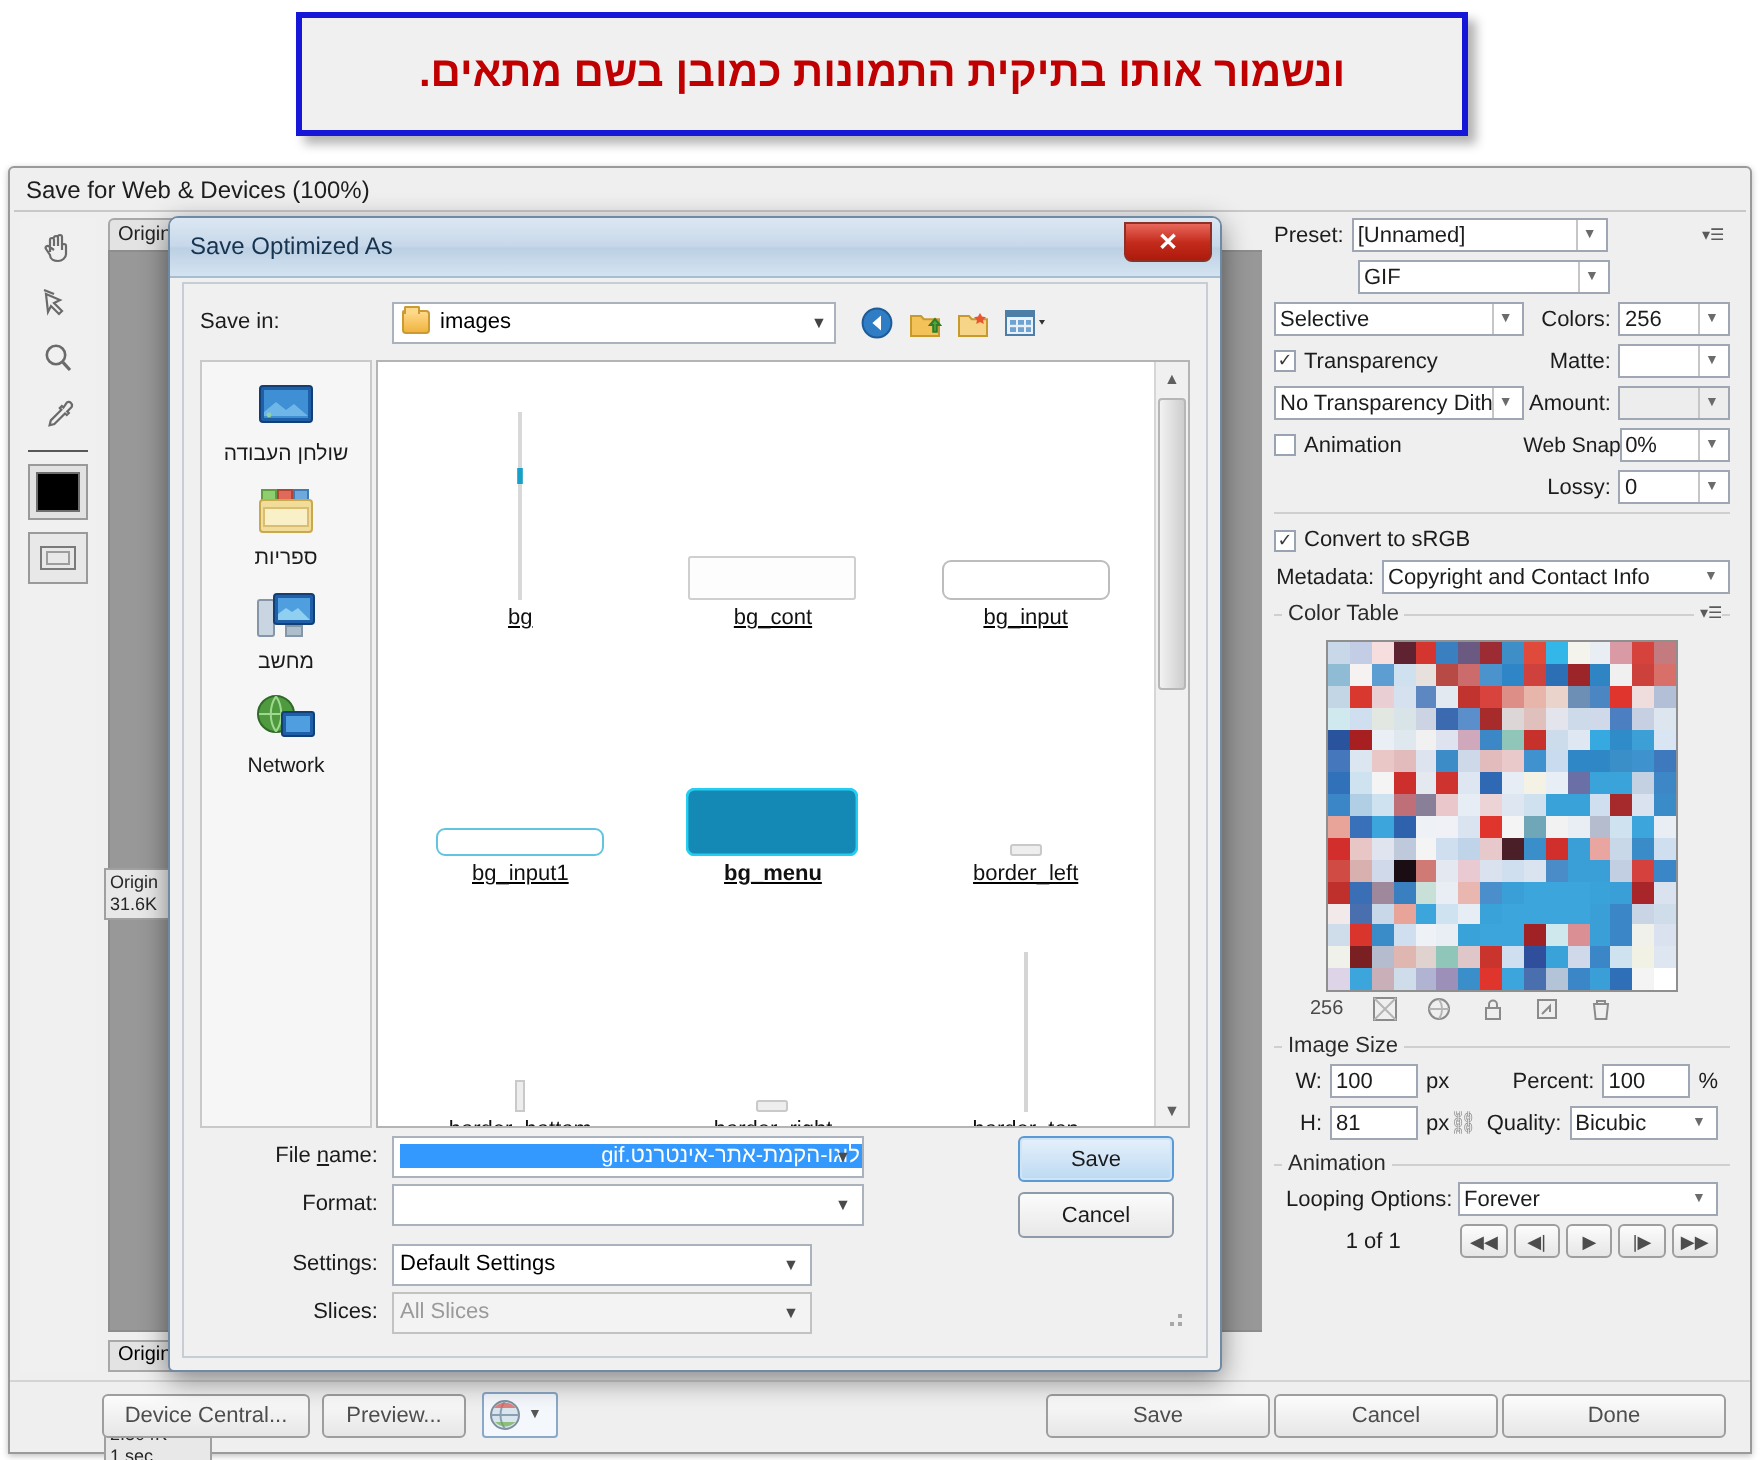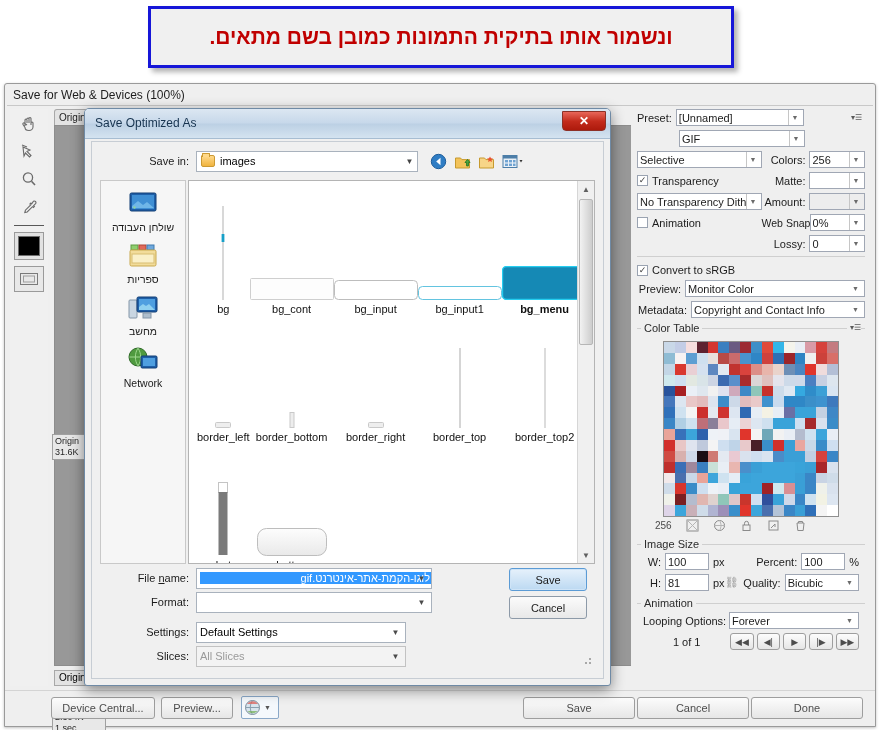--- a/index.html
+++ b/index.html
@@ -195,21 +195,21 @@
     display: flex; align-items: center; justify-content: center;
   }
   .dlg-inner {
     position: absolute; left: 6px; right: 6px; top: 32px; bottom: 6px;
     background: #f0f0f0; border: 1px solid #c7cdd4;
   }
   .savein-row {
     position: absolute; left: 8px; top: 8px; right: 8px; height: 22px;
     display: flex; align-items: center;
   }
-  .savein-lbl { font-size: 11px; color: #1b1b1b; width: 96px; text-align: right; padding-right: 7px; }
+  .savein-lbl { font-size: 11px; color: #1b1b1b; width: 96px; padding-right: 7px; }
   .savein-combo {
     flex: 1; height: 21px; background: #fff; border: 1px solid #a9b2bd;
     display: flex; align-items: center; font-size: 11px; padding-left: 4px;
     max-width: 222px;
   }
   .folder-ico {
     width: 14px; height: 12px; margin-right: 5px;
     background: linear-gradient(#ffd98a,#f0b43f);
     border: 1px solid #cc9a33; border-radius: 1px 2px 2px 2px;
     position: relative;
@@ -232,22 +232,23 @@
   }
   .place-ico { height: 34px; display:flex;align-items:center;justify-content:center;}
 
   .filelist {
     position: absolute; left: 96px; top: 38px; right: 8px; bottom: 114px;
     background: #fff; border: 1px solid #b4b4b4;
     overflow: hidden;
   }
   .file-grid {
     position: absolute; left: 8px; top: 6px; right: 18px; bottom: 0;
-    display: grid; grid-template-columns: repeat(5, 1fr);
+    display: grid; grid-template-columns: repeat(3, 1fr);
     grid-auto-rows: 128px;
+    text-decoration: underline;
   }
   .file-cell { display: flex; flex-direction: column; align-items: center; justify-content: flex-end; }
   .file-thumb { height: 96px; display: flex; align-items: flex-end; justify-content: center; }
   .file-name { font-size: 11px; color: #111; margin-top: 3px; }
   .file-cell.sel .file-name { font-weight: bold; }
   .scrollbar {
     position: absolute; right: 0; top: 0; bottom: 0; width: 17px;
     background: #f0f0f0; border-left: 1px solid #d6d6d6;
   }
   .sb-btn {
@@ -424,27 +425,20 @@
           </div>
         </div>
 
         <div style="height:6px;border-top:1px solid #cfcfcf;margin:4px 6px 0 6px"></div>
 
         <div class="row" style="margin-top:2px">
           <span class="chk">✓</span>
           <span>Convert to sRGB</span>
         </div>
 
-        <div class="row">
-          <div class="lbl" style="width:44px">Preview:</div>
-          <div class="ctrl" style="flex:1">
-            <span class="txt">Monitor Color</span>
-            <span class="arr">▼</span>
-          </div>
-        </div>
 
         <div class="row">
           <div class="lbl" style="width:50px">Metadata:</div>
           <div class="ctrl" style="flex:1">
             <span class="txt">Copyright and Contact Info</span>
             <span class="arr">▼</span>
           </div>
         </div>
 
         <div class="group" style="margin-top:10px">

